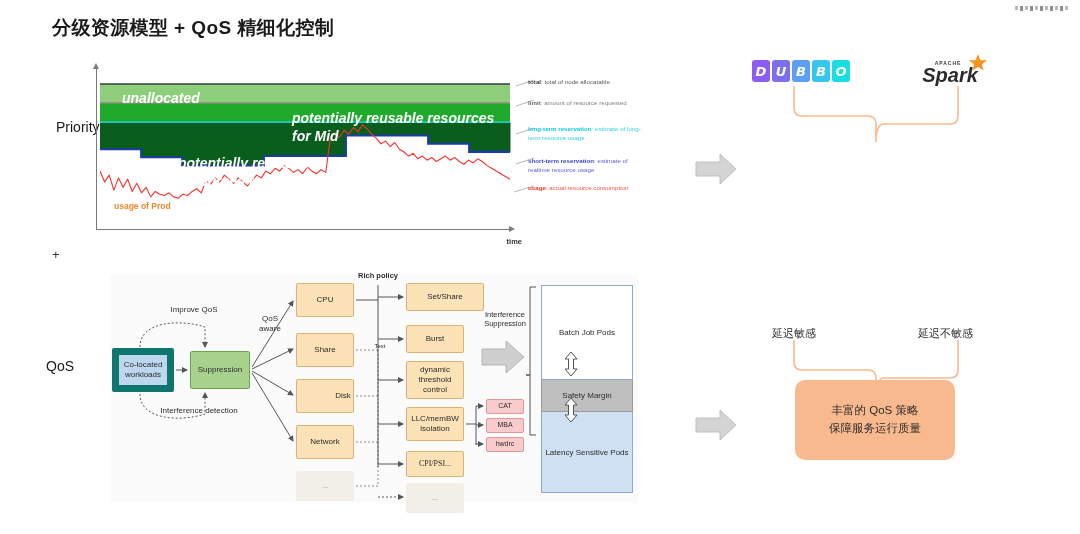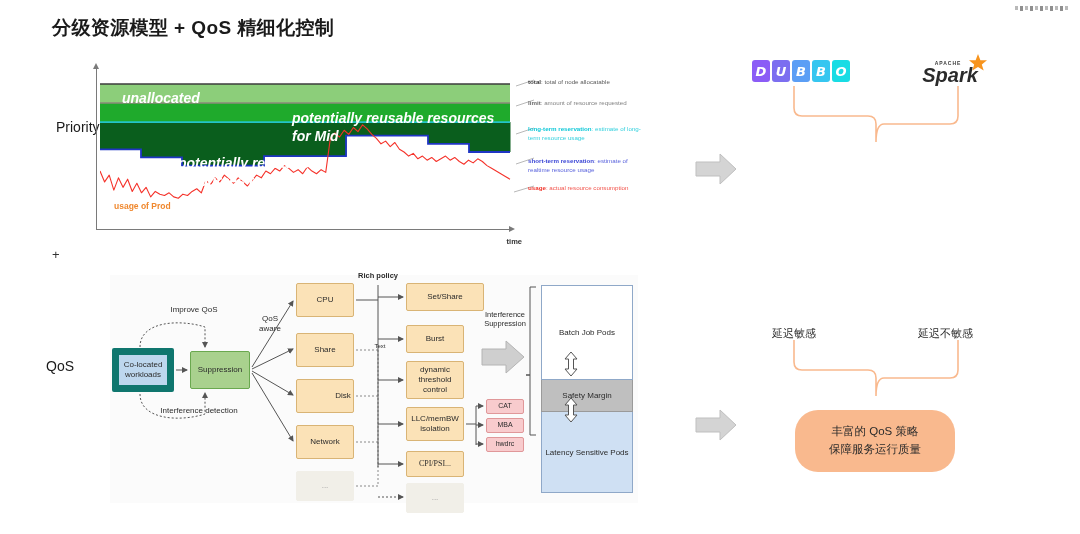--- a/index.html
+++ b/index.html
@@ -124,21 +124,21 @@
     font-family: "DejaVu Sans", sans-serif;
   }
   #spark-logo { left: 218px; top: 52px; width: 86px; height: 36px; }
 
   .callout {
     position: absolute; border-radius: 10px; background: #f9b98e;
     display: flex; align-items: center; justify-content: center;
     text-align: center; font-size: 11.5px; color: #2b2b2b; line-height: 1.55;
   }
   #callout-top { left: 105px; top: 146px; width: 160px; height: 58px; }
-  #callout-bot { left: 105px; top: 410px; width: 160px; height: 62px; border-radius: 23px; }
+  #callout-bot { left: 105px; top: 380px; width: 160px; height: 80px; }
 
   .big-arrow { position: absolute; }
   #arrow-top { left: 4px; top: 152px; }
   #arrow-bot { left: 4px; top: 408px; }
 
   .brace { position: absolute; }
   #brace-top { left: 98px; top: 86px; }
   #brace-bot { left: 98px; top: 340px; }
 
   .lat-label { position: absolute; font-size: 11px; color: #2b2b2b; }

